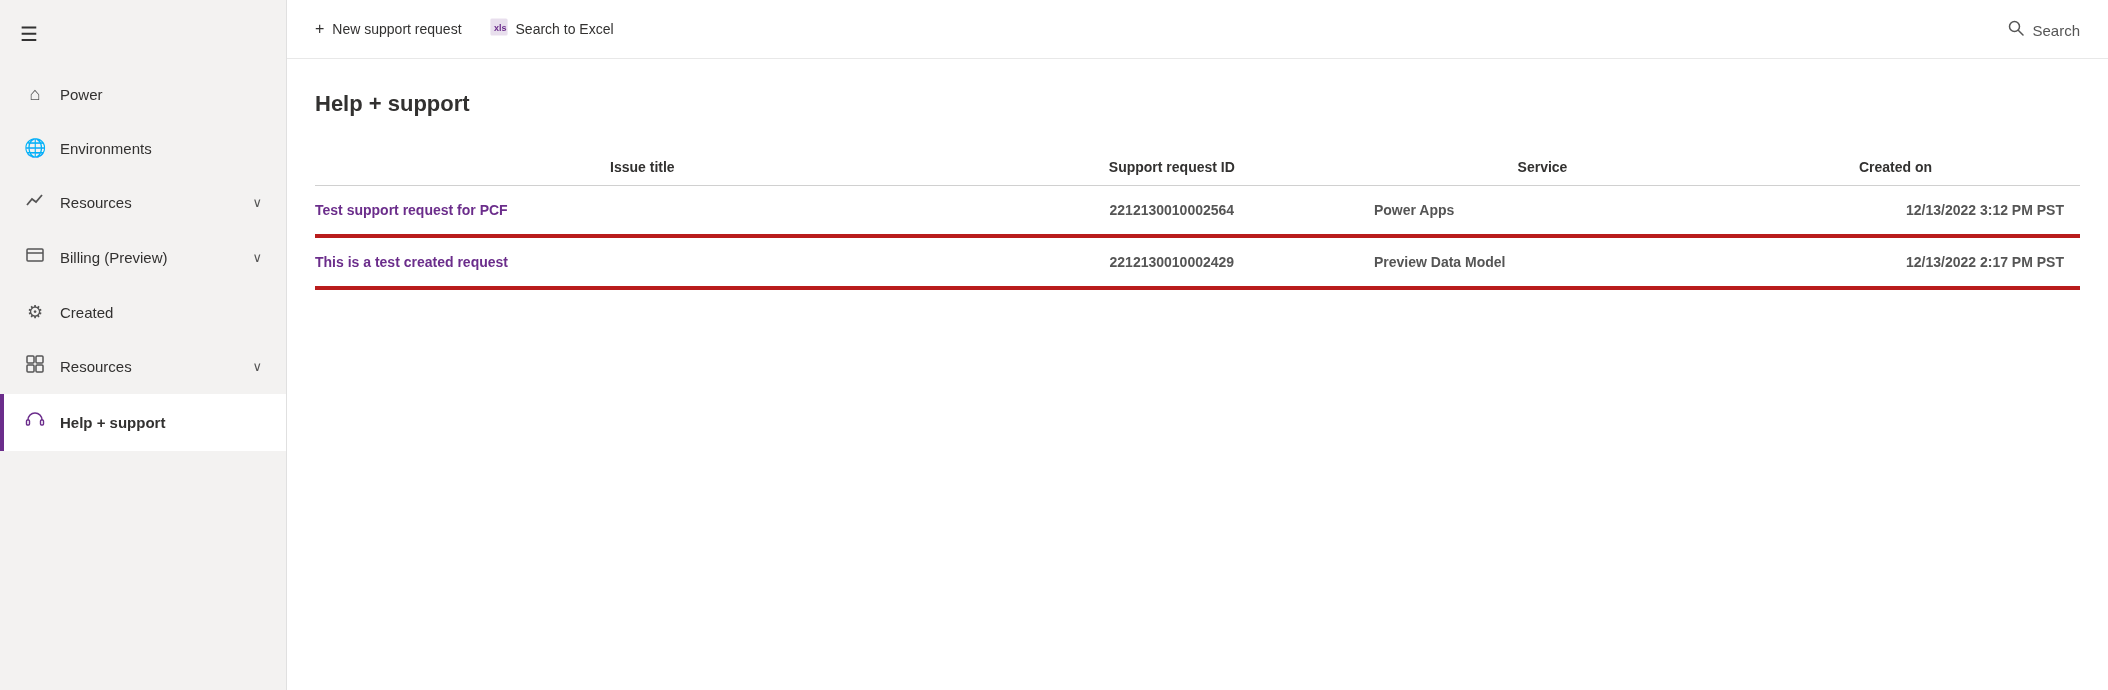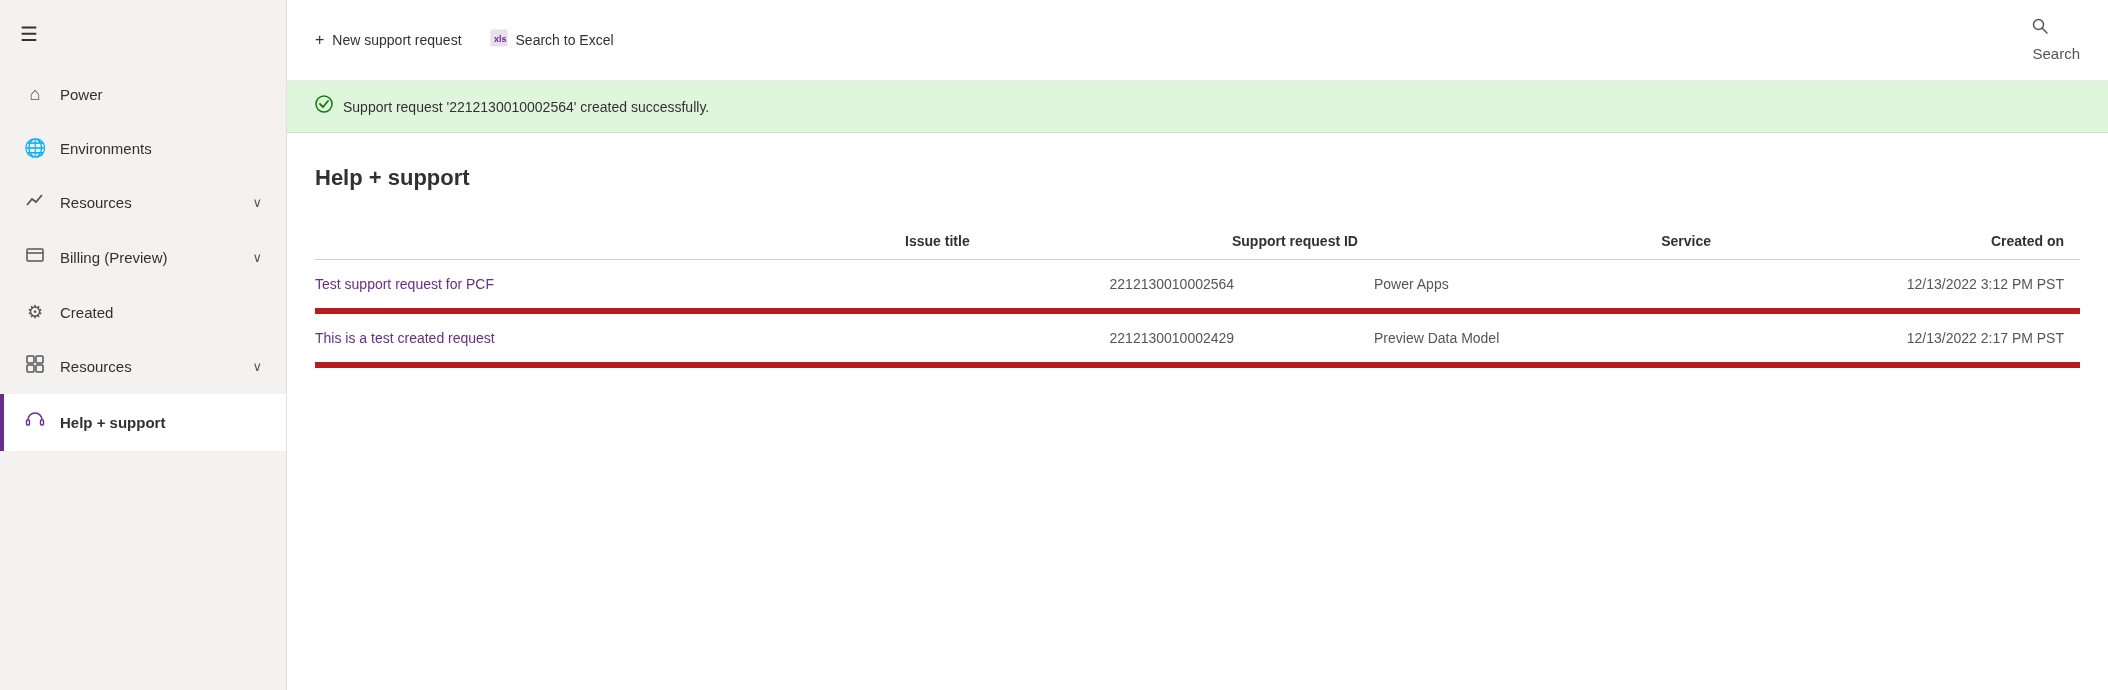--- a/index.html
+++ b/index.html
@@ -77,26 +77,25 @@
       align-items: center;
       gap: 8px;
       cursor: pointer;
       font-size: 14px;
       color: #323130;
     }
     .topbar-action .action-icon { font-size: 16px; }
     .topbar-search {
       margin-left: auto;
       display: flex;
-      align-items: flex-start;
+      align-items: flex-end;
       gap: 8px;
       font-size: 15px;
       color: #555;
       cursor: pointer;
-      flex-direction: column;
     }
 
     
     .success-banner {
       background: #dff6dd;
       padding: 14px 28px;
       display: flex;
       align-items: center;
       gap: 10px;
       font-size: 14px;
@@ -119,34 +118,35 @@
 
     
     .support-table {
       width: 100%;
       border-collapse: collapse;
     }
     .support-table thead tr {
       border-bottom: 1px solid #d0d0d0;
     }
     .support-table th {
-      text-align: right;
+      text-align: center;
       padding: 10px 16px 10px 0;
       font-size: 14px;
       font-weight: 600;
       color: #323130;
     }
     .support-table td {
       padding: 16px 16px 16px 0;
       font-size: 14px;
       color: #555;
       vertical-align: middle;
     }
     .support-table tbody tr {
-      border-bottom: 6px solid #b91c1c;
+      border-bottom: 4px solid #b91c1c;
+      font-weight: bold;
     }
     .support-table td.issue-link {
       color: #6b2d8b;
       cursor: pointer;
       font-size: 14px;
     }
 
     .col-issue { width: 38%; }
     .col-id { width: 22%; text-align: center; }
     .col-service { width: 20%; }
@@ -241,29 +241,20 @@
       <span>
         <svg width="16" height="16" viewBox="0 0 16 16" fill="none">
           <circle cx="6.5" cy="6.5" r="5" stroke="#555" stroke-width="1.5"></circle>
           <line x1="10.5" y1="10.5" x2="15" y2="15" stroke="#555" stroke-width="1.5" stroke-linecap="round"></line>
         </svg>
       </span>
       <span>Search</span>
     </div>
   </div>
 
-  <div class="success-banner">
-    <span class="success-icon">
-      <svg width="18" height="18" viewBox="0 0 18 18" fill="none">
-        <circle cx="9" cy="9" r="8" stroke="#107c10" stroke-width="1.5"></circle>
-        <polyline points="5,9 8,12 13,6" stroke="#107c10" stroke-width="1.8" fill="none" stroke-linecap="round" stroke-linejoin="round"></polyline>
-      </svg>
-    </span>
-    <span>Support request '2212130010002564' created successfully.</span>
-  </div>
 
   <div class="page-content">
     <h1 class="page-title">Help + support</h1>
 
     <table class="support-table">
       <thead>
         <tr>
           <th class="col-issue">Issue title</th>
           <th class="col-id">Support request ID</th>
           <th class="col-service">Service</th>

